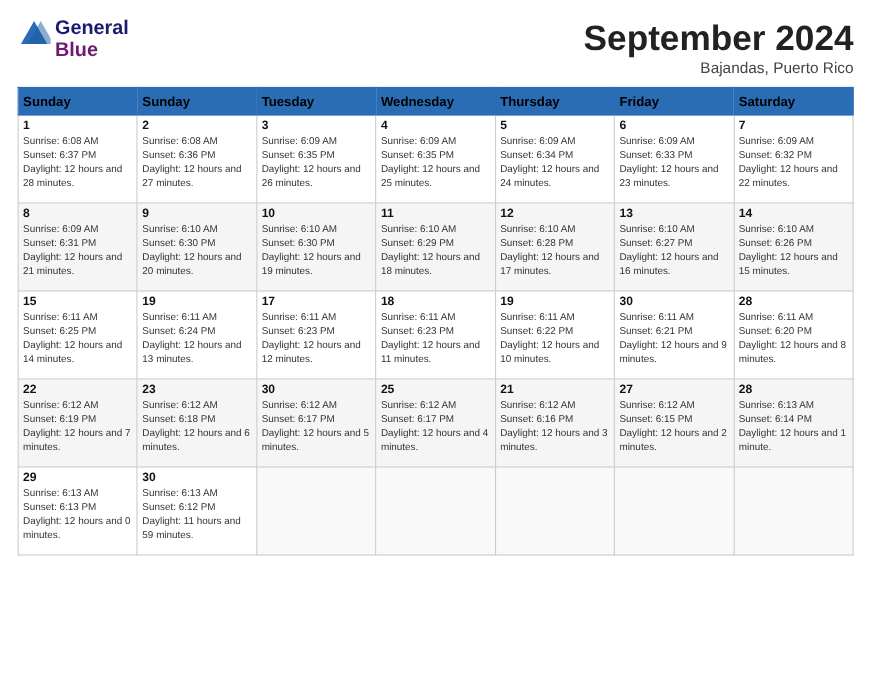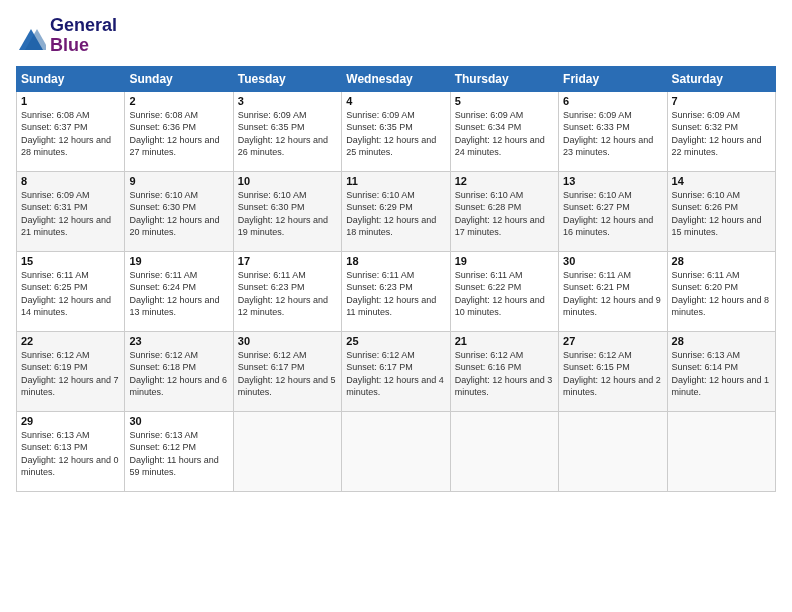--- a/index.html
+++ b/index.html
@@ -17,21 +17,21 @@
       background: #fff;
     }
     .header {
       display: flex;
       justify-content: space-between;
       align-items: flex-start;
       margin-bottom: 10px;
     }
     .logo {
       display: flex;
-      align-items: flex-end;
+      align-items: flex-start;
     }
     .logo-text {
       display: flex;
       flex-direction: column;
       font-size: 18px;
       font-weight: bold;
       color: #1a1a6e;
       line-height: 1.1;
     }
     .logo-icon {
@@ -51,21 +51,21 @@
       font-size: 14px;
       color: #444;
     }
     .calendar {
       width: 100%;
       border-collapse: collapse;
       table-layout: fixed;
     }
     .calendar th {
       background: #2a6db5;
-      color: #ffffff;
+      color: #000000;
       font-size: 12px;
       font-weight: bold;
       padding: 5px 4px;
       text-align: left;
       border: 1px solid #2a6db5;
     }
     .calendar td {
       border: 1px solid #ccc;
       vertical-align: top;
       padding: 3px 4px;
@@ -101,20 +101,24 @@
     <div class="logo">
       <svg class="logo-icon" viewBox="0 0 40 40">
         <polygon points="20,4 36,32 4,32" fill="#2a6db5"></polygon>
         <polygon points="28,4 44,32 12,32" fill="#1a5ca0" opacity="0.5"></polygon>
       </svg>
       <div class="logo-text">
         <span>General</span>
         <span style="color:#701a75;">Blue</span>
       </div>
     </div>
+    <div class="title-section">
+      <div class="month-title">September 2024</div>
+      <div class="location">Bajandas, Puerto Rico</div>
+    </div>
   </div>
 
   <table class="calendar">
     <thead>
       <tr>
         <th>Sunday</th>
         <th>Sunday</th>
         <th>Tuesday</th>
         <th>Wednesday</th>
         <th>Thursday</th>

